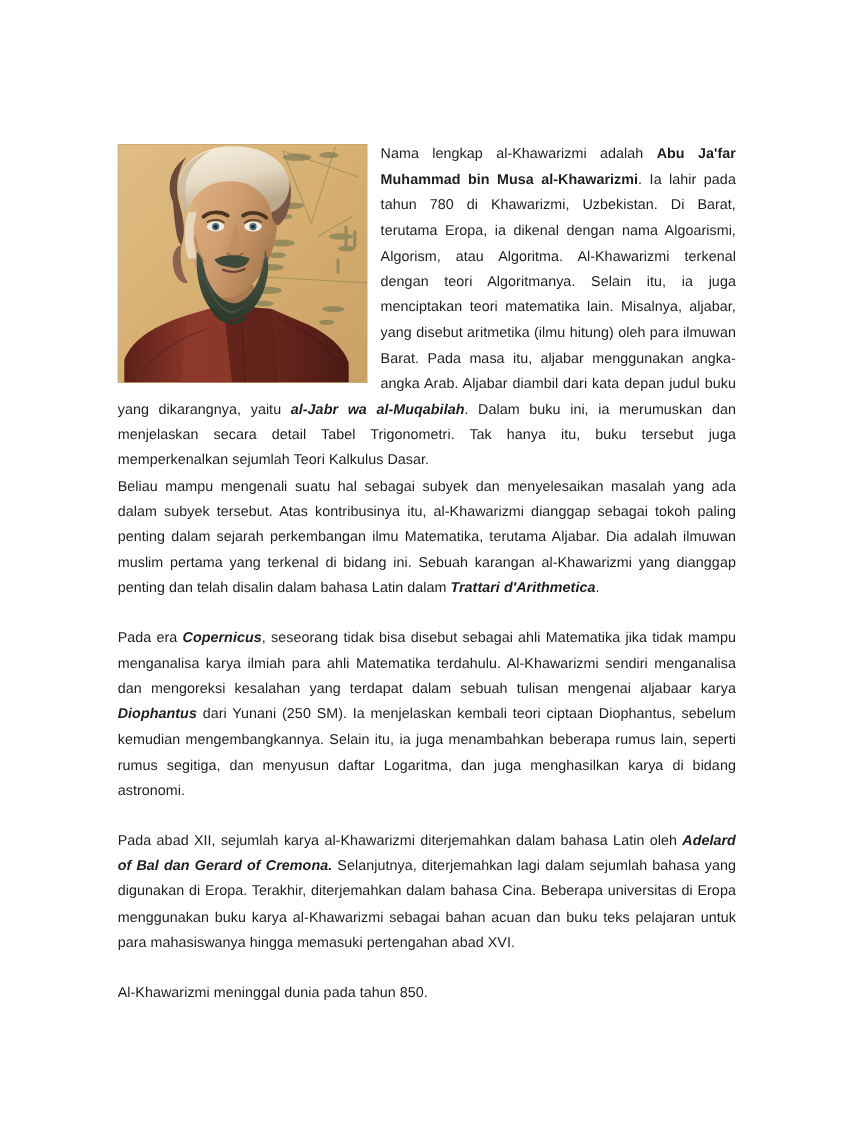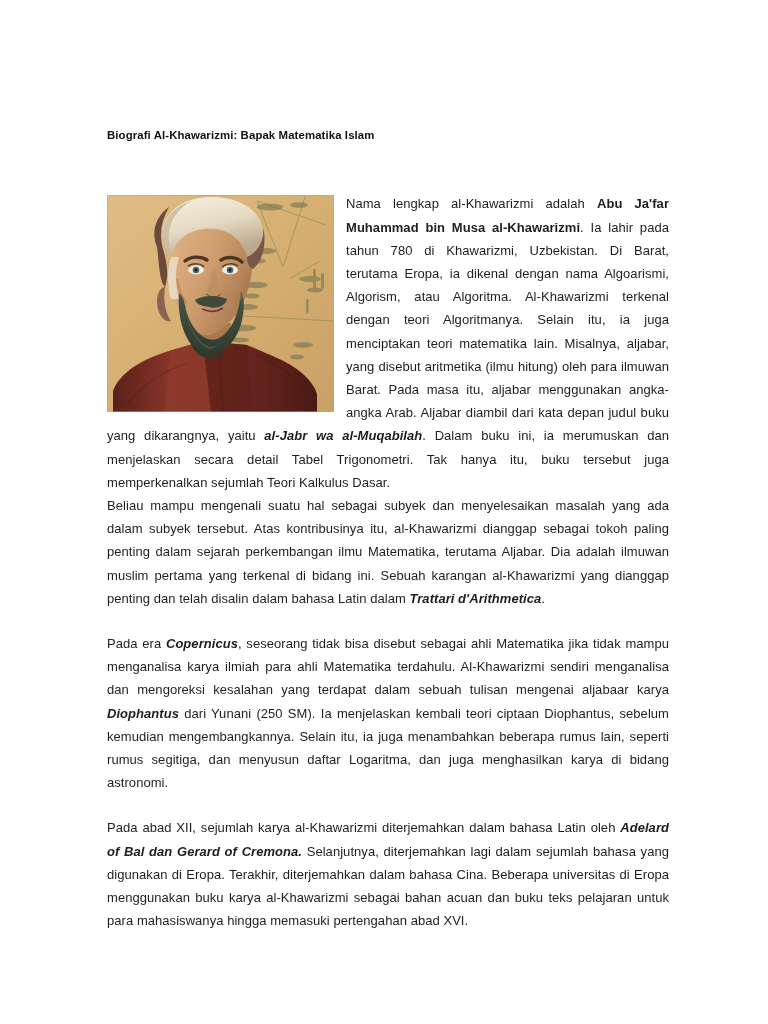--- a/index.html
+++ b/index.html
@@ -61,21 +61,20 @@
 
   .para-intro { margin-bottom: 22px; }
   .clearfix::after { content: ""; display: block; clear: both; }
 </style>
 </head>
 <body>
 
 <div class="page">
   <div class="content">
 
-    <h1 class="doc-title">Biografi Al-Khawarizmi: Bapak Matematika Islam</h1>
 
     <div class="clearfix">
 
       <figure class="portrait">
         <svg viewBox="0 0 227 217" preserveAspectRatio="none">
           <defs>
             <linearGradient id="bg" x1="0" y1="0" x2="1" y2="1">
               <stop offset="0%" stop-color="#e0bd85"></stop>
               <stop offset="45%" stop-color="#d7b073"></stop>
               <stop offset="100%" stop-color="#c9a066"></stop>
@@ -183,15 +182,16 @@
       <p class="para para-intro"><span>Nama lengkap al-Khawarizmi adalah </span><span class="b">Abu Ja'far Muhammad bin Musa al-Khawarizmi</span><span>. Ia lahir pada tahun 780 di Khawarizmi, Uzbekistan. Di Barat, terutama Eropa, ia dikenal dengan nama Algoarismi, Algorism, atau Algoritma. Al-Khawarizmi terkenal dengan teori Algoritmanya. Selain itu, ia juga menciptakan teori matematika lain. Misalnya, aljabar, yang disebut aritmetika (ilmu hitung) oleh para ilmuwan Barat. Pada masa itu, aljabar menggunakan angka-angka Arab. Aljabar diambil dari kata depan judul buku yang dikarangnya, yaitu </span><span class="bi">al-Jabr wa al-Muqabilah</span><span>. Dalam buku ini, ia merumuskan dan menjelaskan secara detail Tabel Trigonometri. Tak hanya itu, buku tersebut juga memperkenalkan sejumlah Teori Kalkulus Dasar.</span></p>
 
     </div>
 
     <p class="para"><span>Beliau mampu mengenali suatu hal sebagai subyek dan menyelesaikan masalah yang ada dalam subyek tersebut. Atas kontribusinya itu, al-Khawarizmi dianggap sebagai tokoh paling penting dalam sejarah perkembangan ilmu Matematika, terutama Aljabar. Dia adalah ilmuwan muslim pertama yang terkenal di bidang ini. Sebuah karangan al-Khawarizmi yang dianggap penting dan telah disalin dalam bahasa Latin dalam </span><span class="bi">Trattari d'Arithmetica</span><span>.</span></p>
 
     <p class="para"><span>Pada era </span><span class="bi">Copernicus</span><span>, seseorang tidak bisa disebut sebagai ahli Matematika jika tidak mampu menganalisa karya ilmiah para ahli Matematika terdahulu. Al-Khawarizmi sendiri menganalisa dan mengoreksi kesalahan yang terdapat dalam sebuah tulisan mengenai aljabaar karya </span><span class="bi">Diophantus</span><span> dari Yunani (250 SM). Ia menjelaskan kembali teori ciptaan Diophantus, sebelum kemudian mengembangkannya. Selain itu, ia juga menambahkan beberapa rumus lain, seperti rumus segitiga, dan menyusun daftar Logaritma, dan juga menghasilkan karya di bidang astronomi.</span></p>
 
     <p class="para"><span>Pada abad XII, sejumlah karya al-Khawarizmi diterjemahkan dalam bahasa Latin oleh </span><span class="bi">Adelard of Bal dan Gerard of Cremona.</span><span> Selanjutnya, diterjemahkan lagi dalam sejumlah bahasa yang digunakan di Eropa. Terakhir, diterjemahkan dalam bahasa Cina. Beberapa universitas di Eropa menggunakan buku karya al-Khawarizmi sebagai bahan acuan dan buku teks pelajaran untuk para mahasiswanya hingga memasuki pertengahan abad XVI.</span></p>
 
+    <p class="para"><span>Al-Khawarizmi meninggal dunia pada tahun 850.</span></p>
 
   </div>
 </div>
 
 </body></html>

